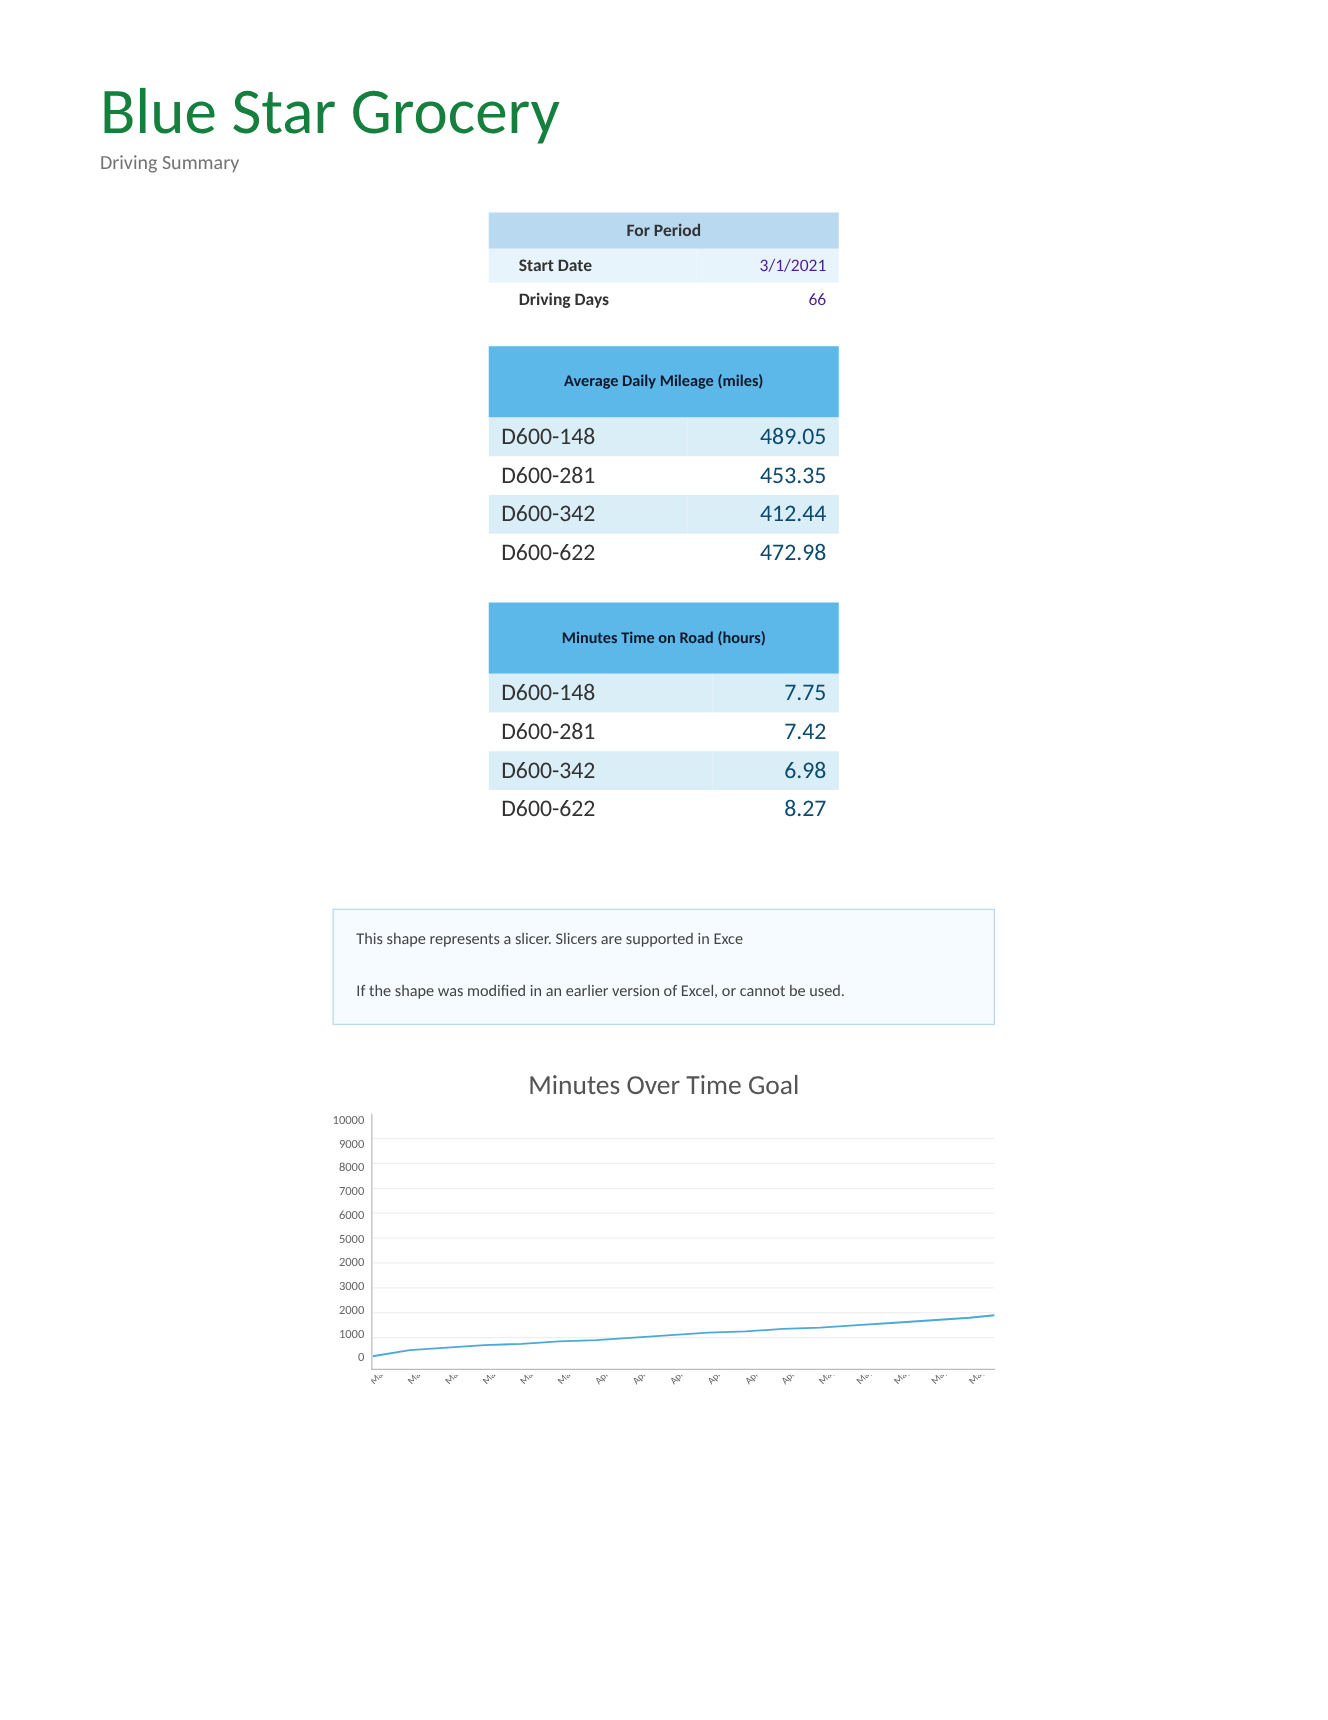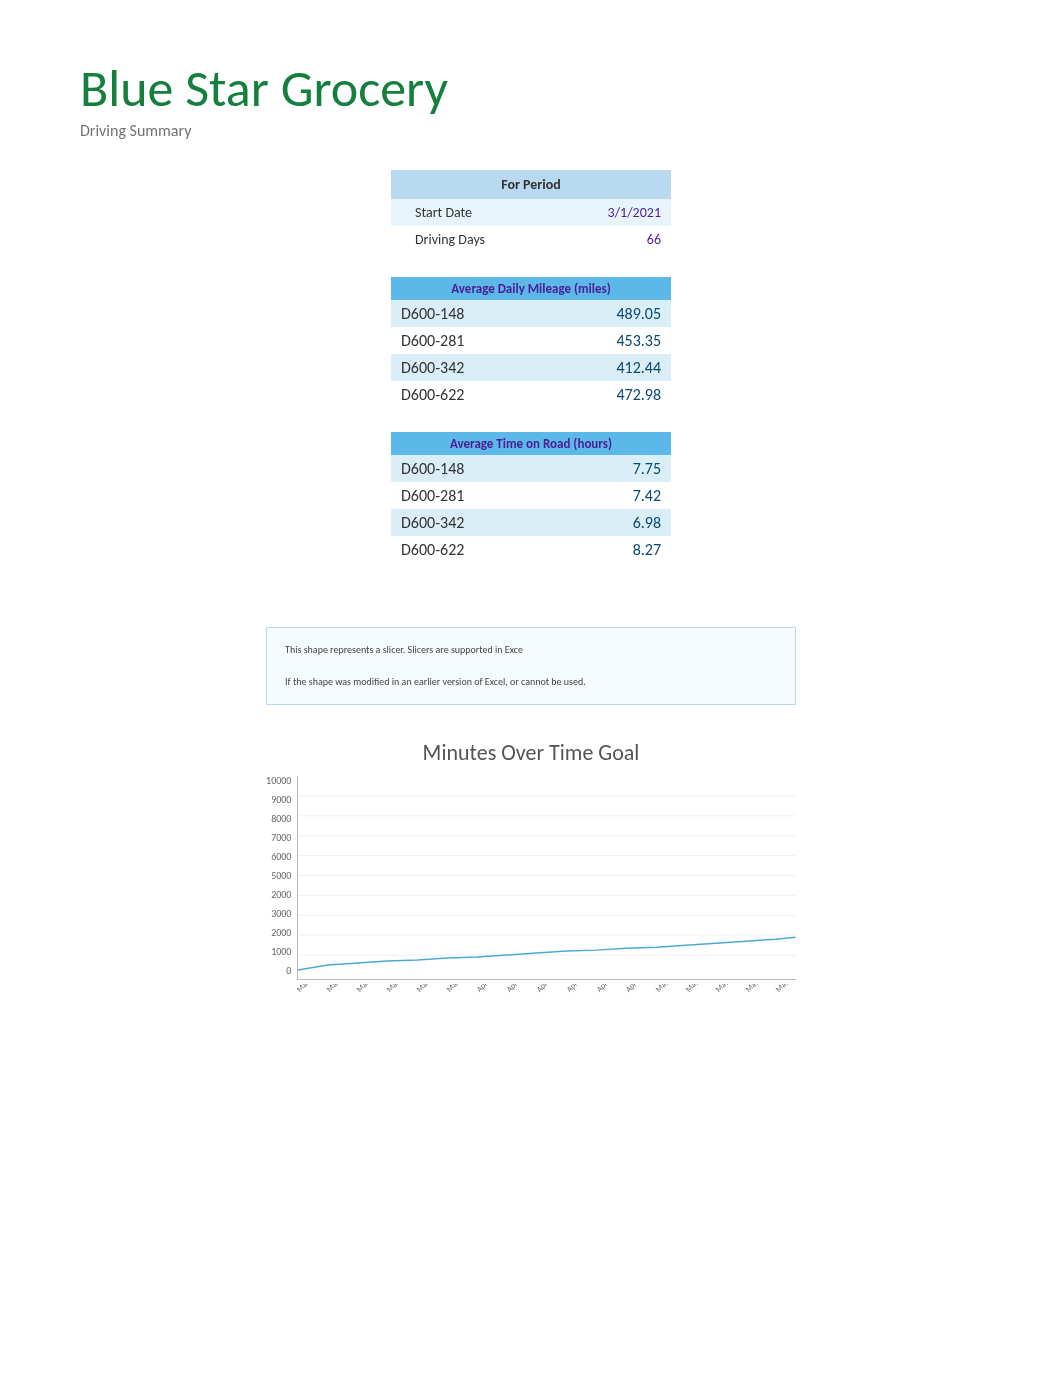--- a/index.html
+++ b/index.html
@@ -52,63 +52,63 @@
       font-size: 14px;
       color: #333;
       padding: 6px 10px;
     }
     .period-table .data-row td {
       padding: 5px 10px;
       font-size: 14px;
     }
     .period-table .data-row td:first-child {
       color: #333;
-      font-weight: 400;
+      font-weight: 700;
       padding-left: 24px;
     }
     .period-table .data-row td:last-child {
       color: #4c1d95;
       text-align: right;
     }
     .period-table .data-row:nth-child(even) {
       background: #e8f4fb;
     }
     
     .section-table {
       width: 100%;
       border-collapse: collapse;
       margin-bottom: 24px;
     }
     .section-table .section-header td {
       background: #5bb8e8;
       text-align: center;
       font-size: 13px;
       font-weight: 600;
-      color: #4c1d95;
-      padding: 4px 10px;
+      color: #0f172a;
+      padding: 21px 10px;
     }
     .section-table .data-row td {
       padding: 4px 10px;
-      font-size: 16px;
+      font-size: 19px;
     }
     .section-table .data-row td:first-child {
       color: #333;
     }
     .section-table .data-row td:last-child {
       color: #0c4a6e;
       text-align: right;
     }
     .section-table .data-row:nth-child(even) {
       background: #daeef8;
     }
     
     .slicer-notice {
       border: 1px solid #b8d9f0;
       padding: 14px 18px;
-      font-size: 10px;
+      font-size: 13px;
       color: #444;
       line-height: 1.6;
       margin-bottom: 24px;
       background: #f5fbff;
     }
     
     .chart-container {
       padding: 10px 0 0 0;
     }
     .chart-title {
@@ -192,21 +192,21 @@
           <tr class="data-row">
             <td>D600-622</td>
             <td>472.98</td>
           </tr>
         </tbody>
       </table>
 
       <table class="section-table">
         <tbody>
           <tr class="section-header">
-            <td colspan="2">Average Time on Road (hours)</td>
+            <td colspan="2">Minutes Time on Road (hours)</td>
           </tr>
           <tr class="data-row">
             <td>D600-148</td>
             <td>7.75</td>
           </tr>
           <tr class="data-row">
             <td>D600-281</td>
             <td>7.42</td>
           </tr>
           <tr class="data-row">

